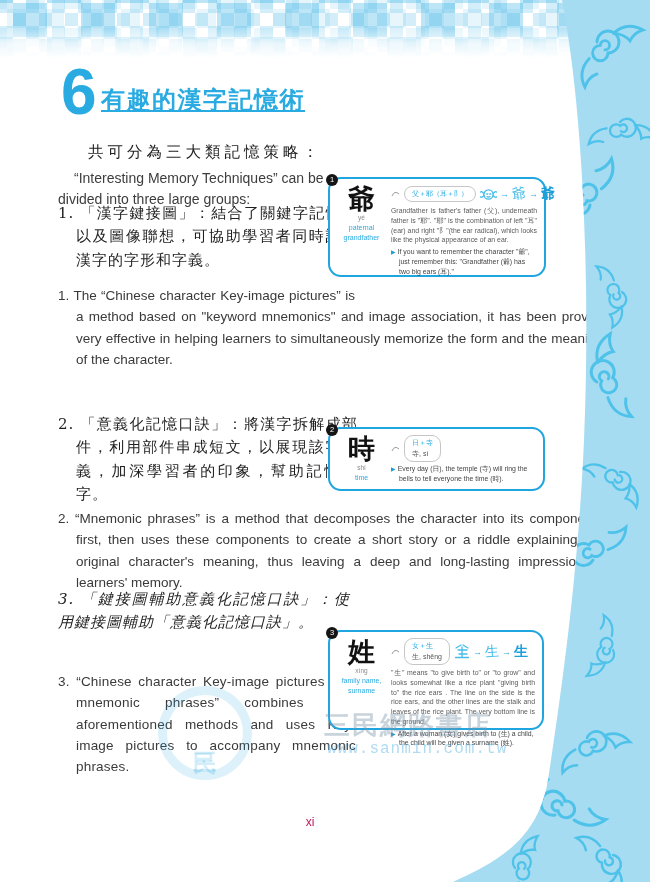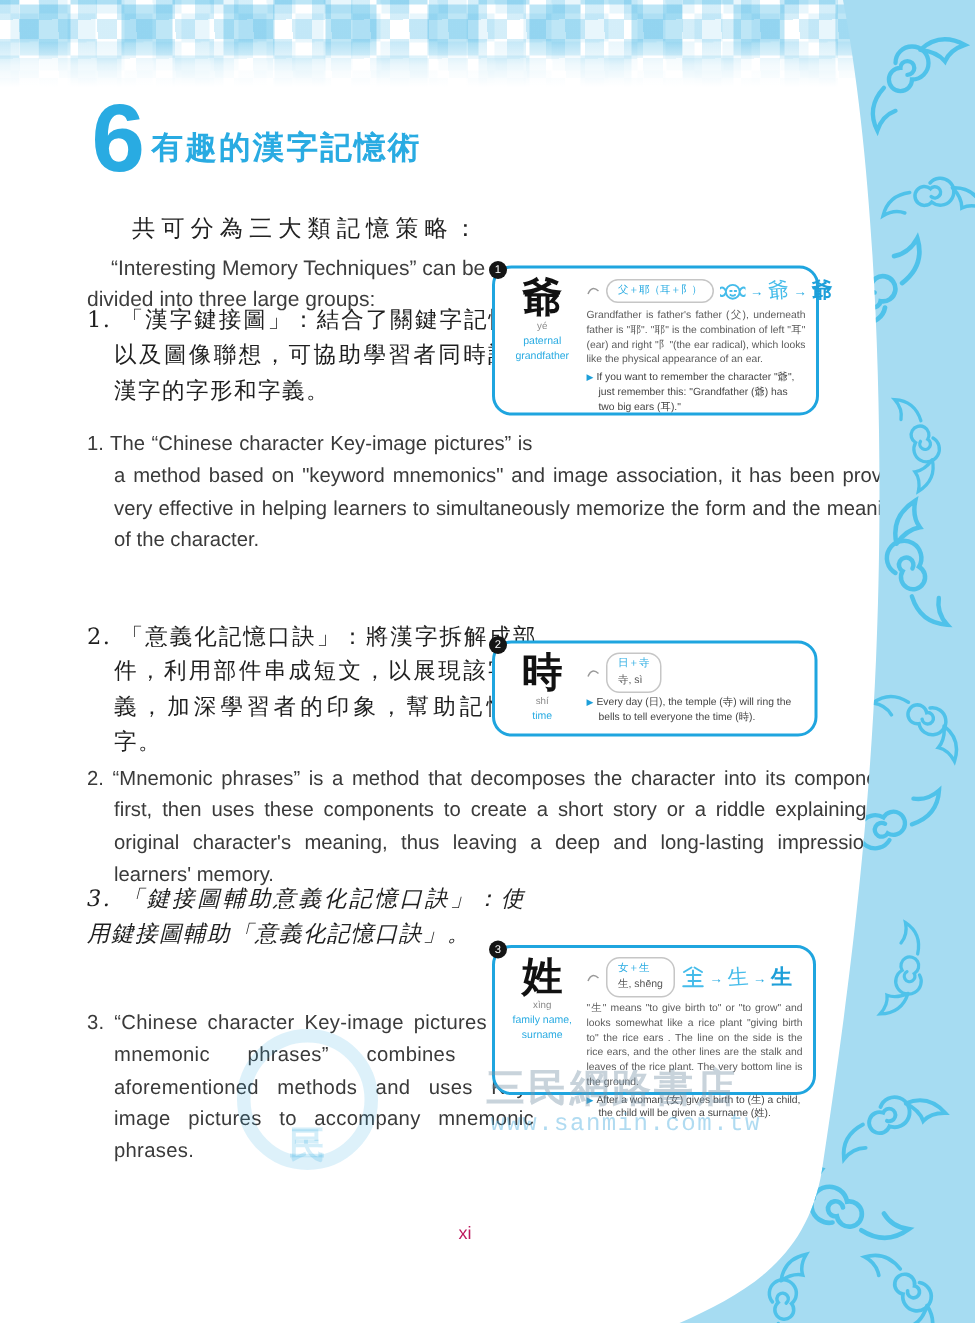--- a/index.html
+++ b/index.html
@@ -19,22 +19,22 @@
     background-position:0 0,7px 9px,13px 3px;}
   .mosaic::after{content:"";position:absolute;inset:0;
     background:linear-gradient(180deg,transparent 45%,rgba(255,255,255,.75) 75%,#fff 100%);}
 
   
   .band{position:absolute;top:0;right:0;z-index:3;pointer-events:none;}
 
   
   .six{position:absolute;left:61px;top:60px;font-size:64px;font-weight:bold;
        color:#29ABE2;line-height:1;z-index:2;}
-  .title-zh{position:absolute;left:101px;top:84px;font-size:21px;font-weight:bold;
-       color:#29ABE2;letter-spacing:1.5px;z-index:2;}
+  .title-zh{position:absolute;left:101px;top:84px;font-size:24px;font-weight:bold;
+       color:#29ABE2;letter-spacing:1.5px;z-index:2;text-decoration:underline;}
   .title-en{position:absolute;left:102px;top:111px;font-size:13.5px;color:#29ABE2;z-index:2;}
 
   
   .p{position:absolute;z-index:2;margin:0;color:#2e2e2e;}
   .intro-zh{left:88px;top:142px;font-size:15.5px;letter-spacing:4px;color:#222;}
   .intro-en{left:58px;top:168px;width:292px;font-size:14px;line-height:1.5;
             text-indent:16px;color:#3d3d3d;}
   .item-zh{font-size:15px;line-height:1.55;letter-spacing:1px;color:#1f1f1f;
            text-align:justify;}
   .hang{padding-left:18px;text-indent:-18px;}

